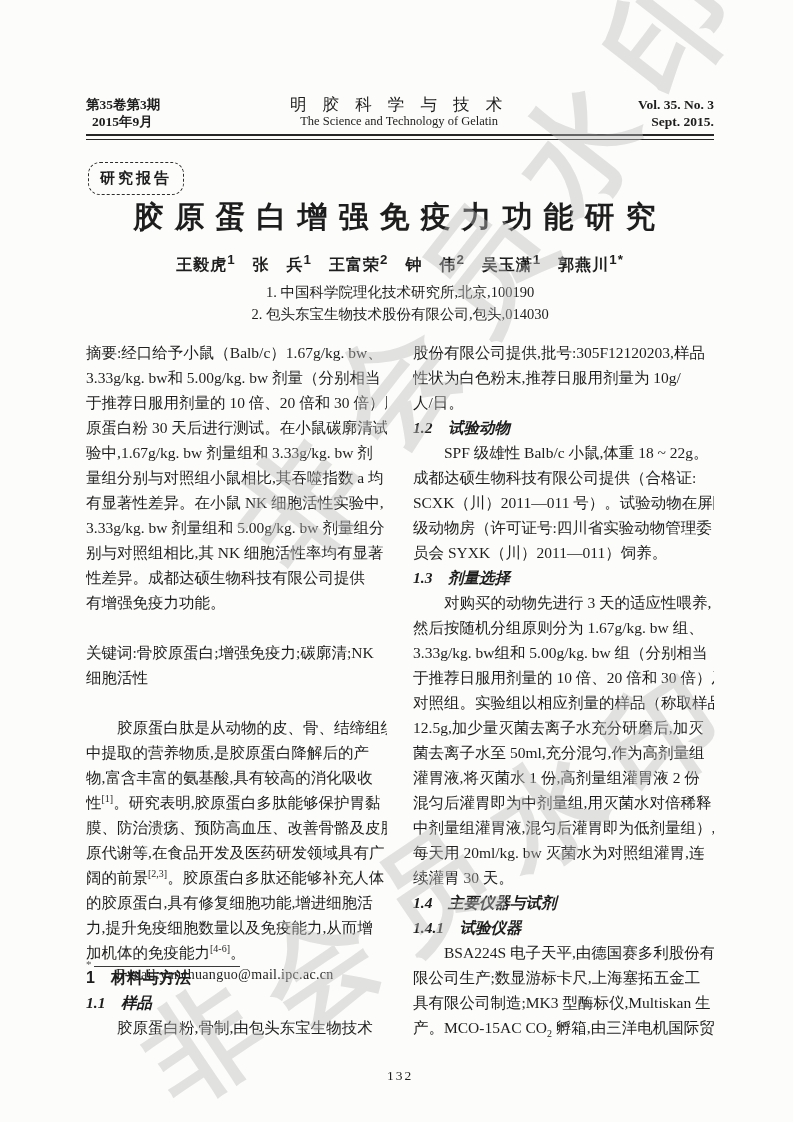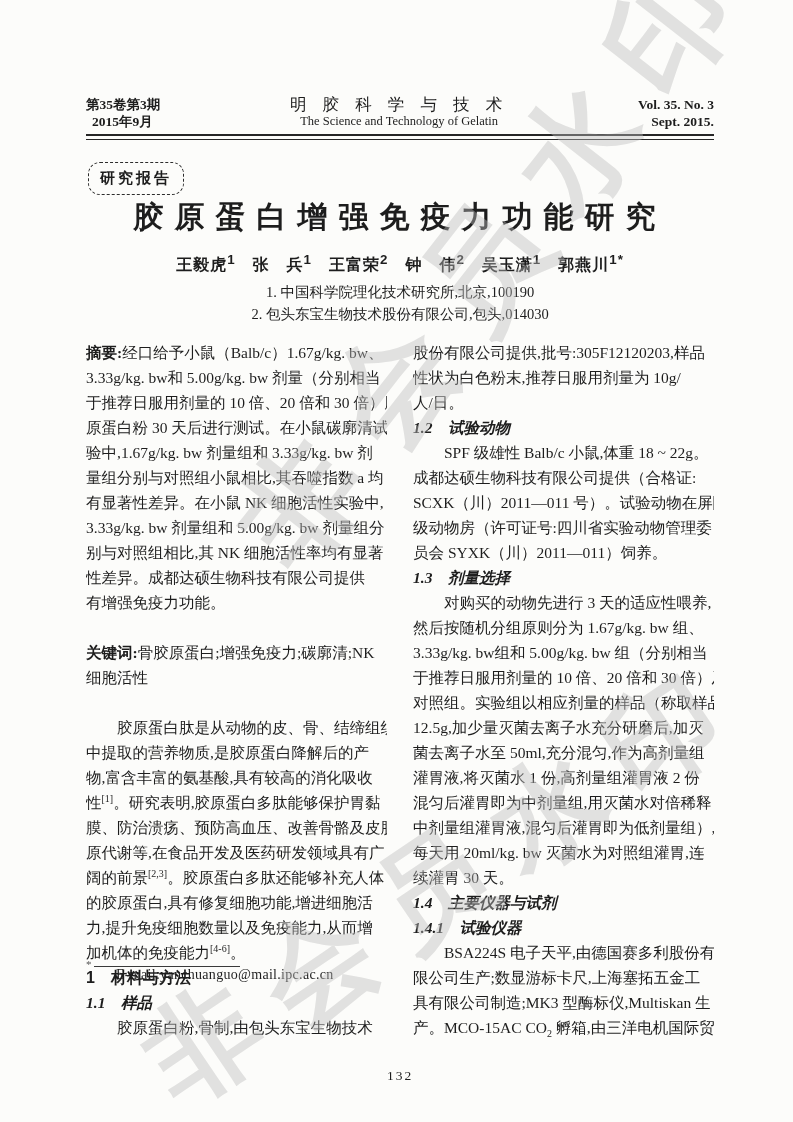--- a/index.html
+++ b/index.html
@@ -35,21 +35,21 @@
   
   .cols{position:absolute;left:86px;top:340px;width:628px;display:flex;gap:26px;}
   .col{width:301px;overflow:hidden;}
   .ln{height:25px;line-height:25px;font-size:15.5px;white-space:nowrap;overflow:hidden;}
   .ln.bi{padding-left:31px;}
   .ln.h1{font-family:"Liberation Sans","DejaVu Sans",sans-serif;font-weight:700;font-size:16px;}
   .ln.h2{font-style:italic;font-weight:600;}
   .ln.gap{}
   .ln sup{font-size:10px;line-height:0;vertical-align:super;}
   .ln sub{font-size:10px;line-height:0;vertical-align:sub;}
-  .ln b{font-weight:700;margin-top:36px;}
+  .ln b{font-weight:400;margin-top:36px;}
 
   
   .footnote{position:absolute;left:86px;top:966px;width:301px;font-size:14px;}
   .fn-rule{position:relative;width:146px;border-top:1.2px solid #3a3a3a;margin-left:8px;height:0;}
   .fn-star{position:absolute;left:-8px;top:-9px;font-size:11px;color:#555;}
   .fn-email{margin-top:0;padding-left:30px;letter-spacing:0.3px;white-space:nowrap;}
 
   
   .pageno{position:absolute;left:86px;top:1068px;width:628px;text-align:center;
           font-size:13.5px;letter-spacing:2px;}

